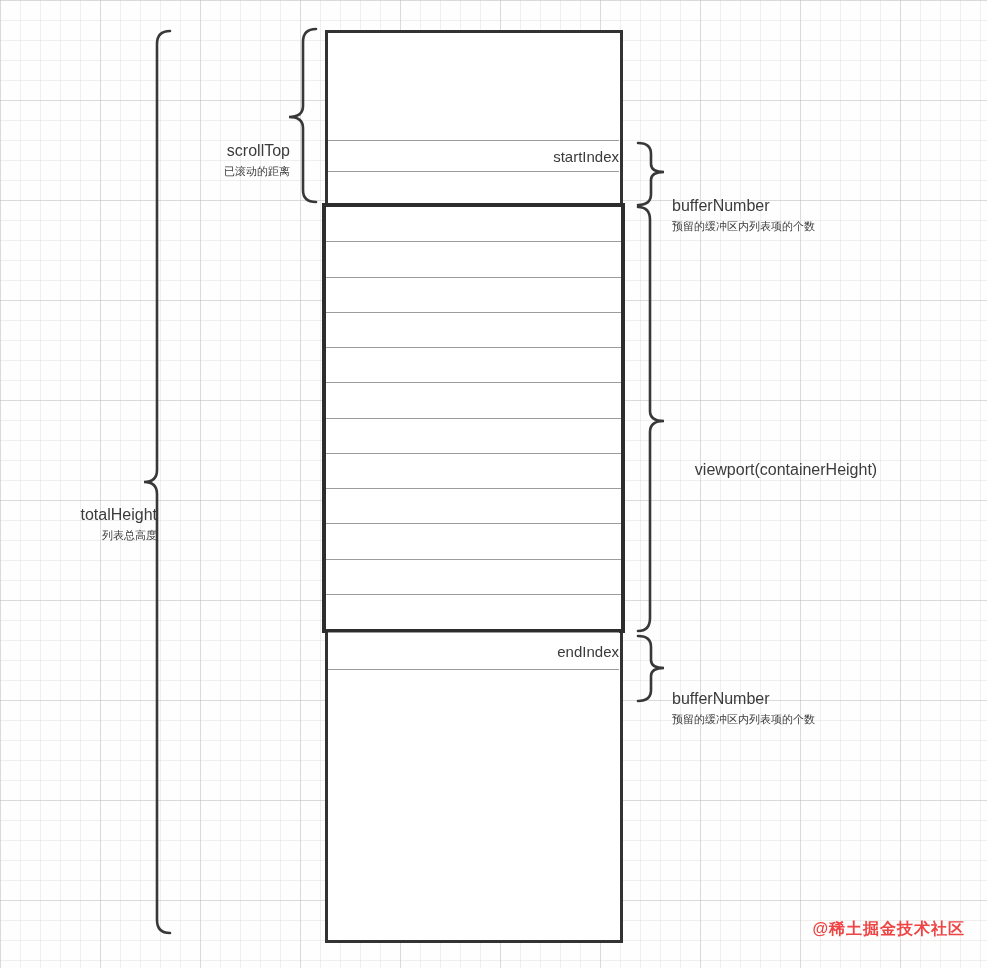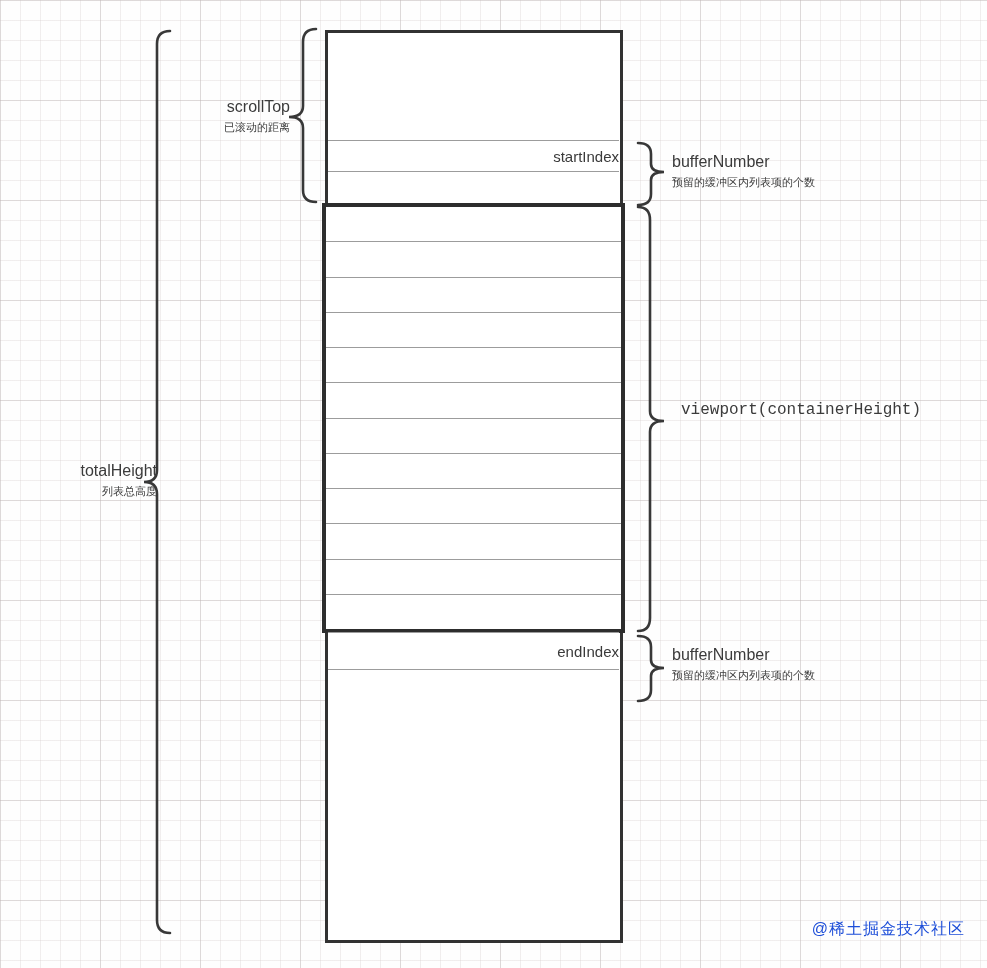--- a/index.html
+++ b/index.html
@@ -35,30 +35,30 @@
   .viewport-box{
     left:322px;top:203px;width:303px;height:430px;
     border:4px solid #2d2d2d;background:#fff;
     display:flex;flex-direction:column;
   }
   .vp-row{flex:1;border-bottom:1px solid #9c9c9c;}
   .vp-row:last-child{border-bottom:none;}
 
   
   .lbl{color:#3b3b3b;line-height:20px;}
-  .lbl .t1{font-size:16px;display:block;}
+  .lbl .t1{font-size:16px;display:block;margin-top:44px;}
   .lbl .t2{font-size:11px;display:block;}
   .lbl-scrolltop{left:120px;top:97px;width:170px;text-align:right;}
   .lbl-totalheight{left:12px;top:461px;width:145px;text-align:right;}
   .lbl-buffer-top{left:672px;top:152px;width:230px;text-align:left;}
-  .lbl-viewport{left:681px;top:400px;width:210px;text-align:center;font-family:Liberation Mono, monospace;}
+  .lbl-viewport{left:681px;top:416px;width:210px;text-align:center;}
   .lbl-buffer-bottom{left:672px;top:645px;width:230px;text-align:left;}
 
   .watermark{
-    right:22px;top:919px;font-size:16px;color:#1d4ed8;letter-spacing:1px;
+    right:22px;top:919px;font-size:16px;color:#ef4444;letter-spacing:1px;font-weight:bold;
   }
 
   svg.brace-layer{left:0;top:0;pointer-events:none;}
   svg.brace-layer path{fill:none;stroke:#383838;stroke-width:2.6;stroke-linecap:round;}
 </style>
 </head>
 <body>
 
 <div class="abs outer-box"></div>
 

